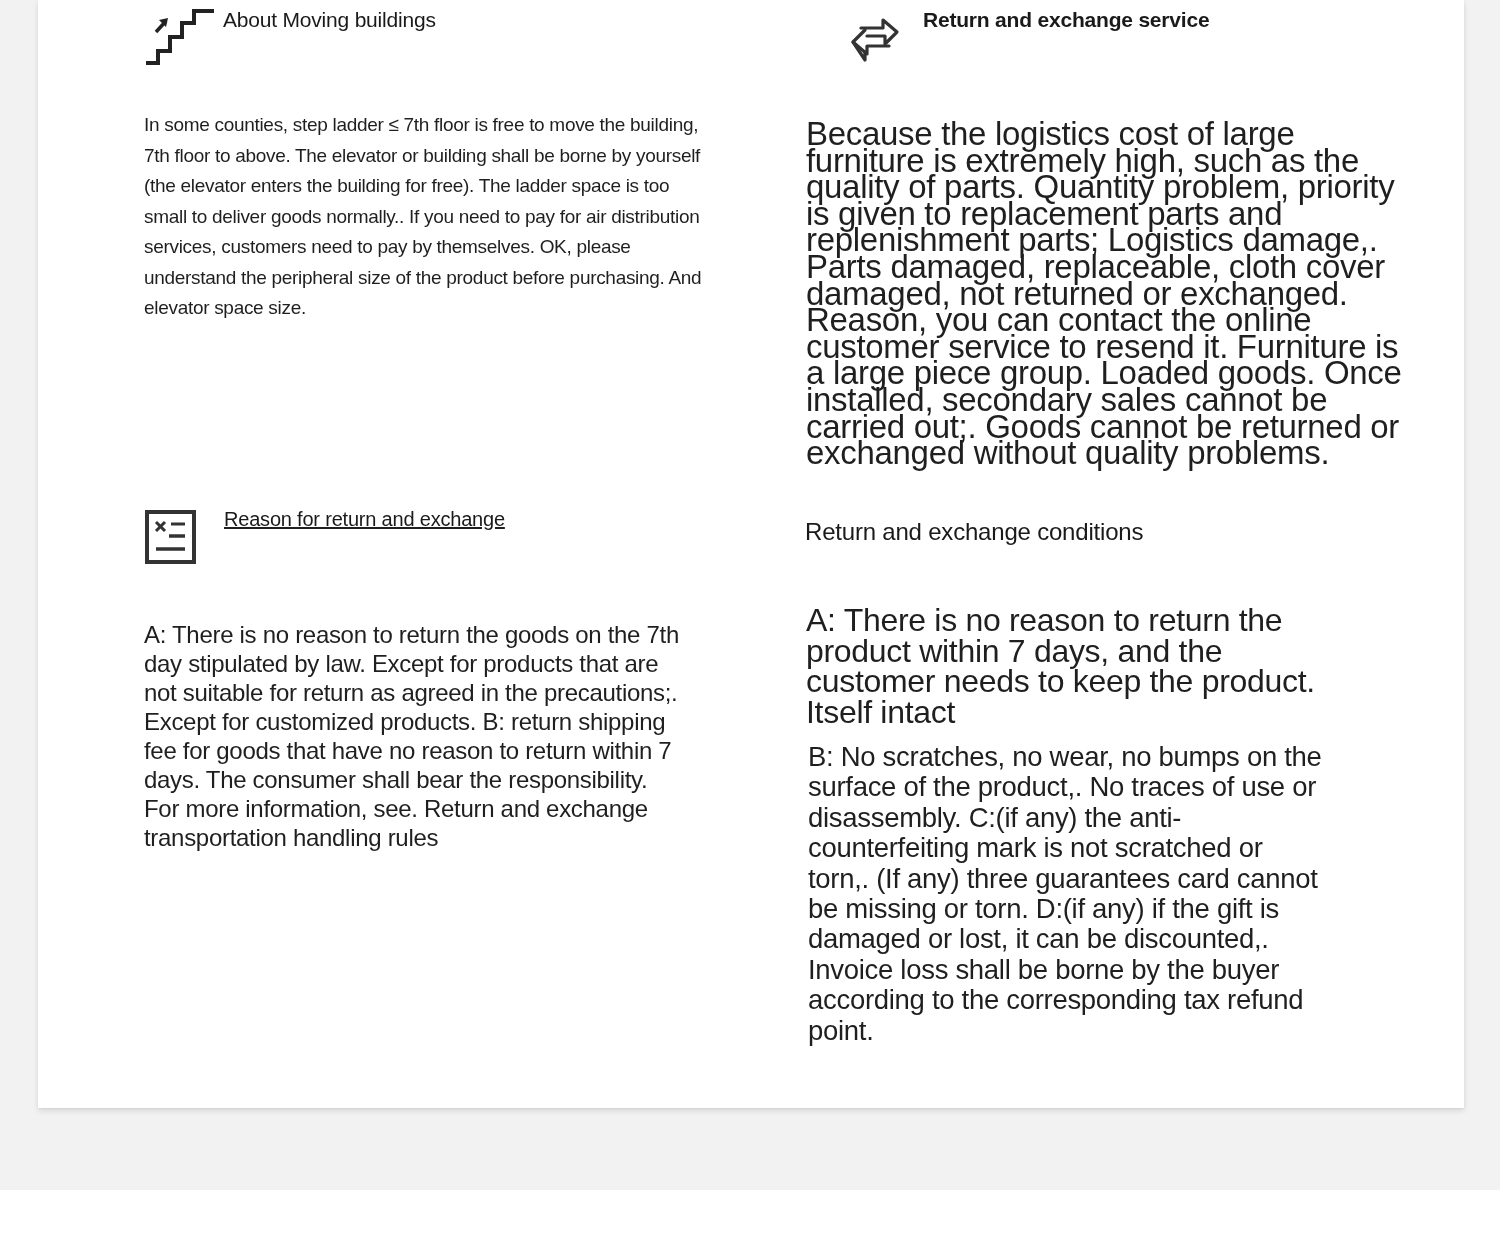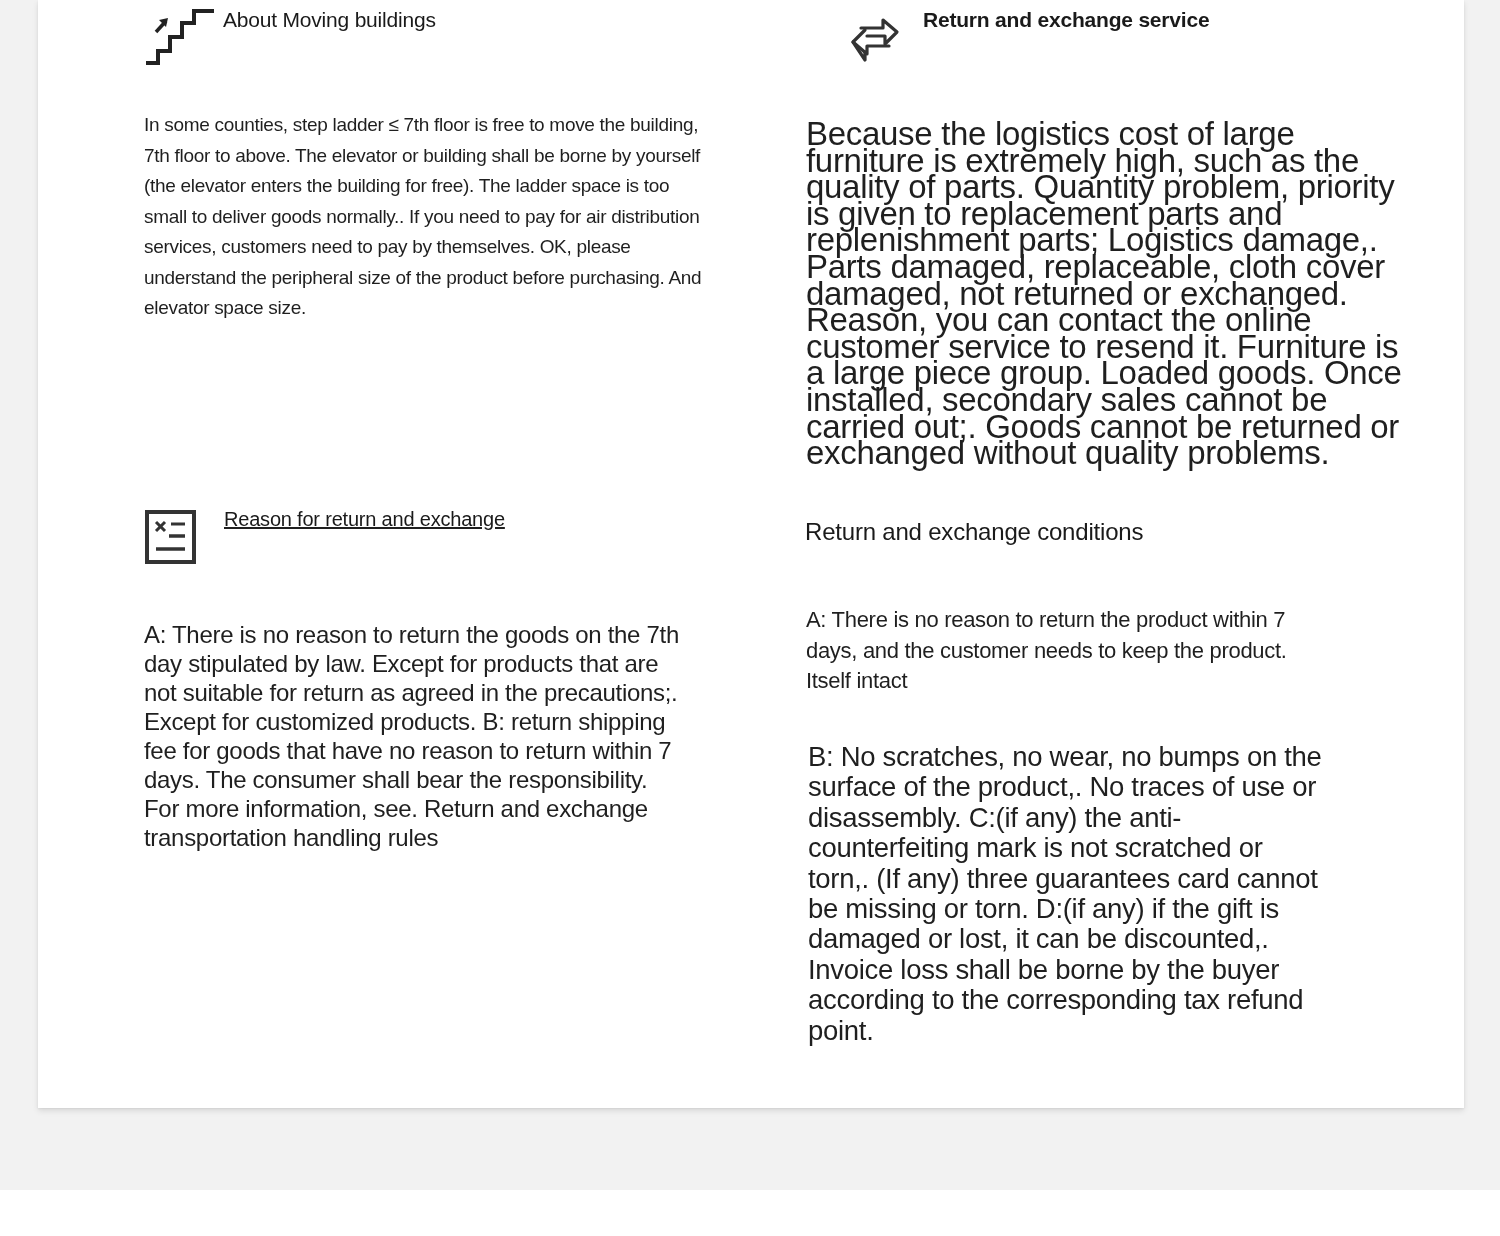--- a/index.html
+++ b/index.html
@@ -74,21 +74,21 @@
     #s3-heading .label { font-size: 20px; }
     #s3-body {
       left: 144px; top: 606px; width: 540px;
       font-size: 24px; line-height: 29px; margin-top: 14px;
     }
     
     #s4-heading { left: 805px; top: 518px; }
     #s4-heading .label { font-size: 24px; }
     #s4-body-a {
       left: 806px; top: 605px; width: 520px;
-      font-size: 22px; line-height: 30.5px;
+      font-size: 32px; line-height: 30.5px;
     }
     #s4-body-b {
       left: 808px; top: 707px; width: 520px;
       font-size: 27.5px; line-height: 30.4px; margin-top: 35px;
     }
   </style>
 </head>
 <body>
 
 <div class="page-bg"></div>

